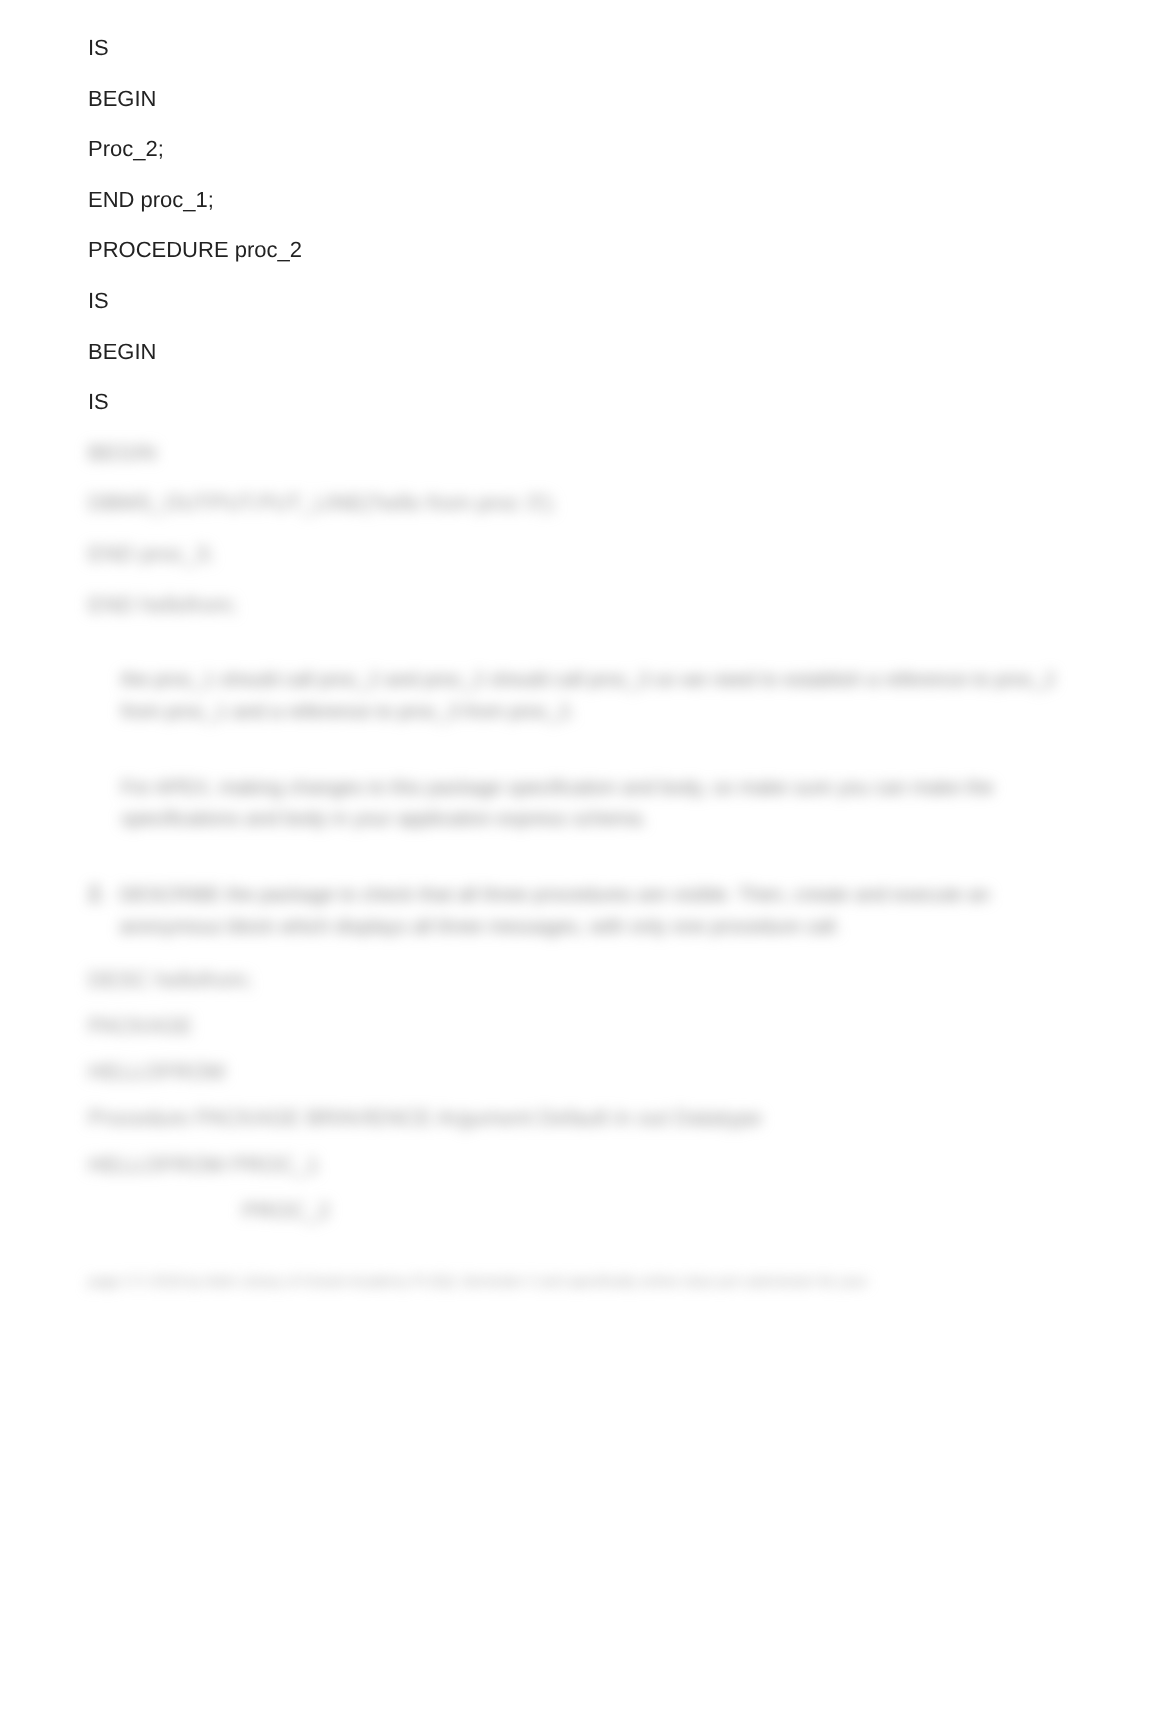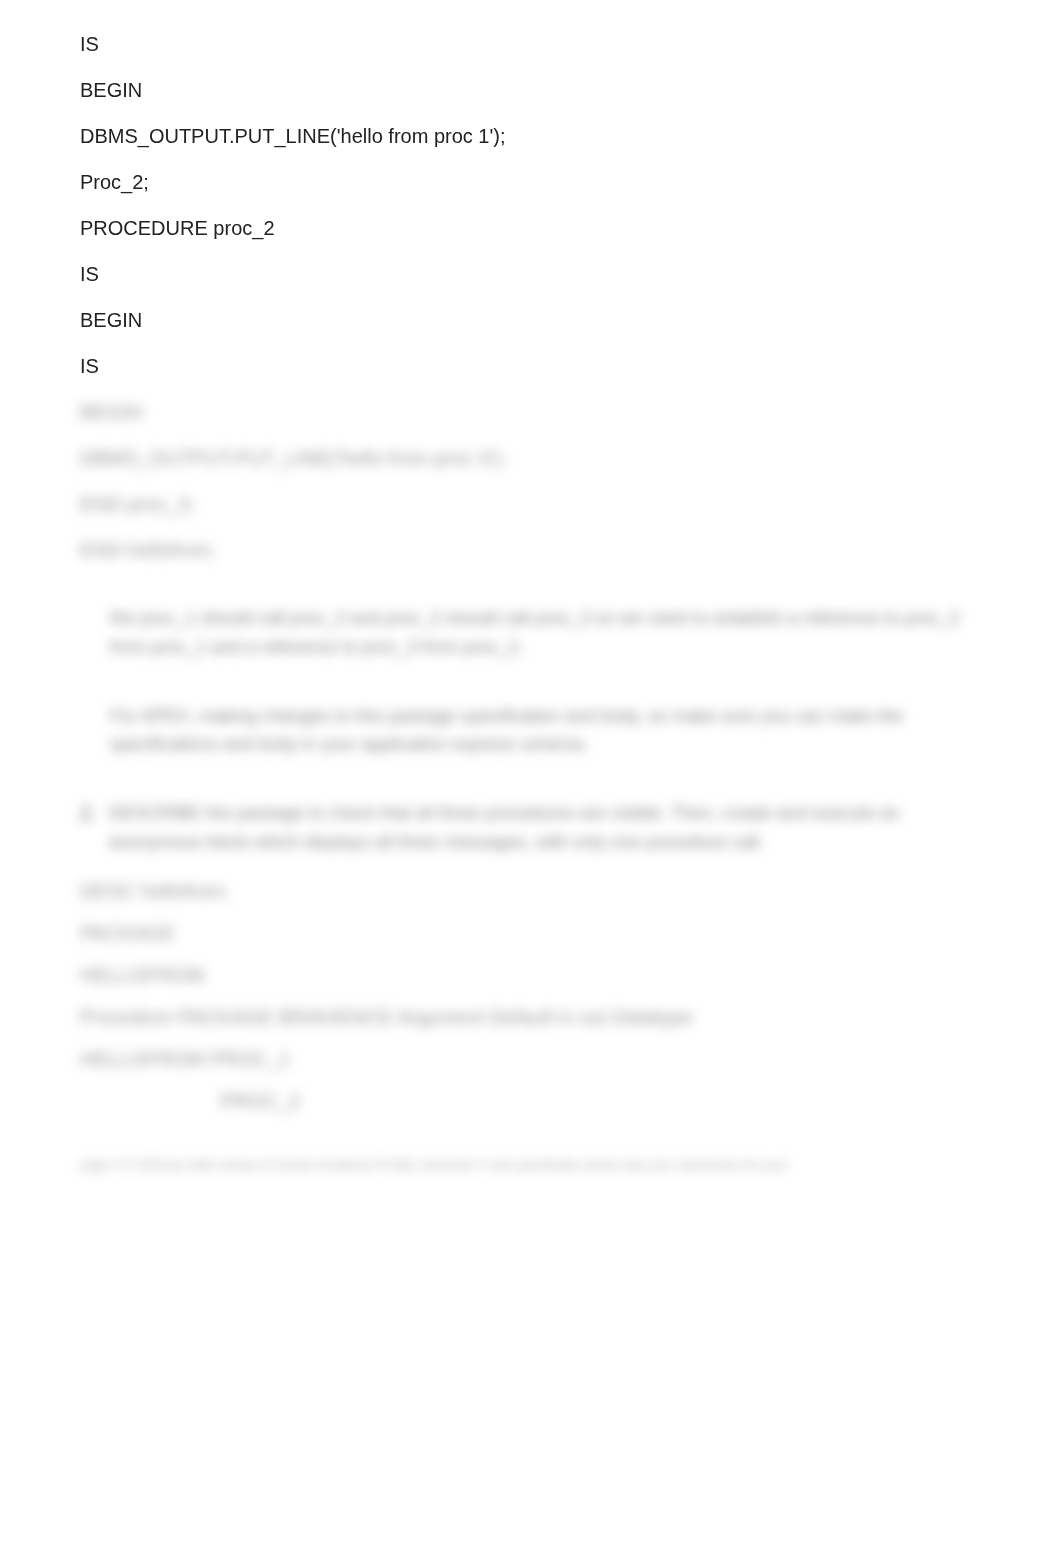--- a/index.html
+++ b/index.html
@@ -77,22 +77,22 @@
       color: #aaa;
       line-height: 1.5;
     }
   </style>
 </head>
 <body>
 
 <div class="code-block">
   <div class="code-line">IS</div>
   <div class="code-line">BEGIN</div>
-  <div class="code-line">DBMS_OUTPUT.PUT_LINE('hello from proc 1');</div>
   <div class="code-line">Proc_2;</div>
+  <div class="code-line">END proc_1;</div>
   <div class="code-line">PROCEDURE proc_2</div>
   <div class="code-line">IS</div>
   <div class="code-line">BEGIN</div>
   <div class="code-line">IS</div>
 </div>
 
 <div class="blurred-section">
   <div class="code-line">BEGIN</div>
   <div class="code-line">DBMS_OUTPUT.PUT_LINE('hello from proc 3');</div>
   <div class="code-line">END proc_3;</div>

